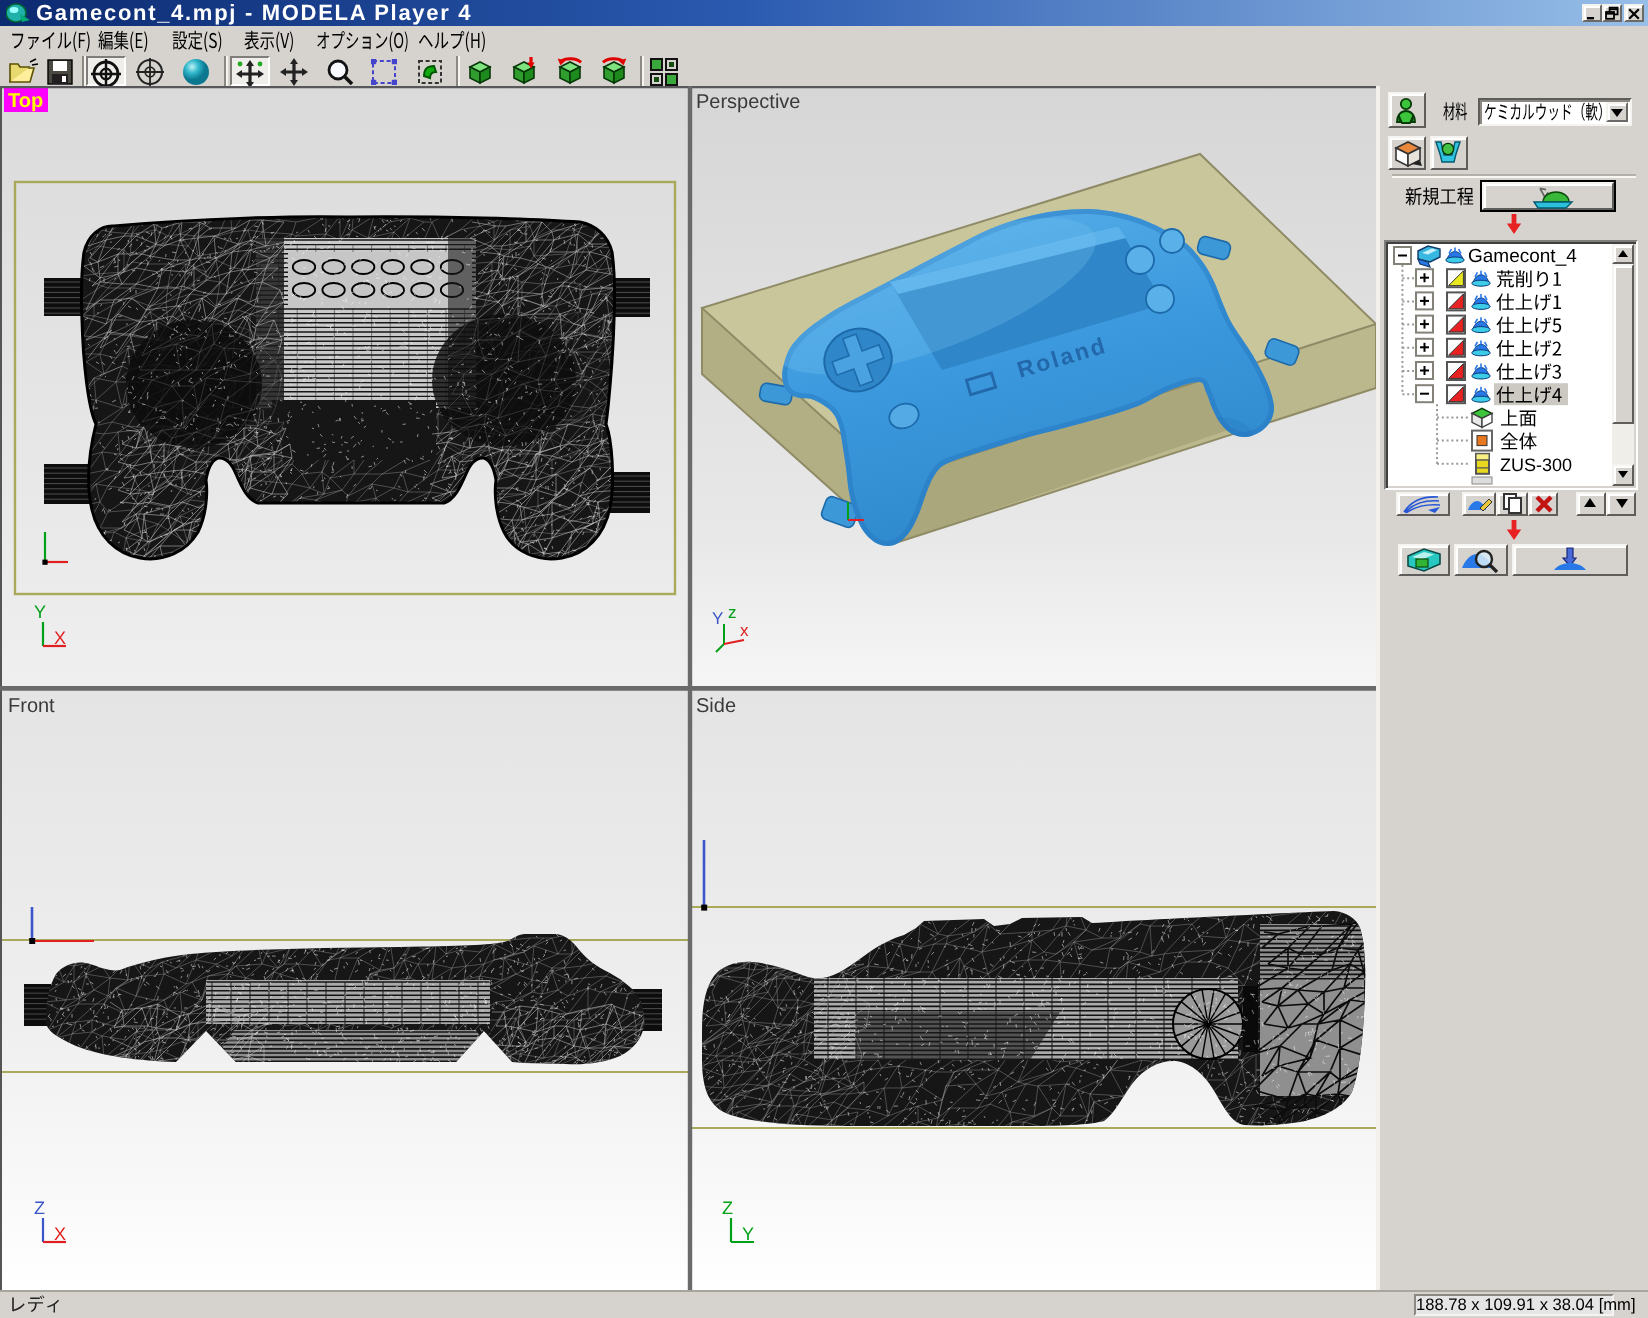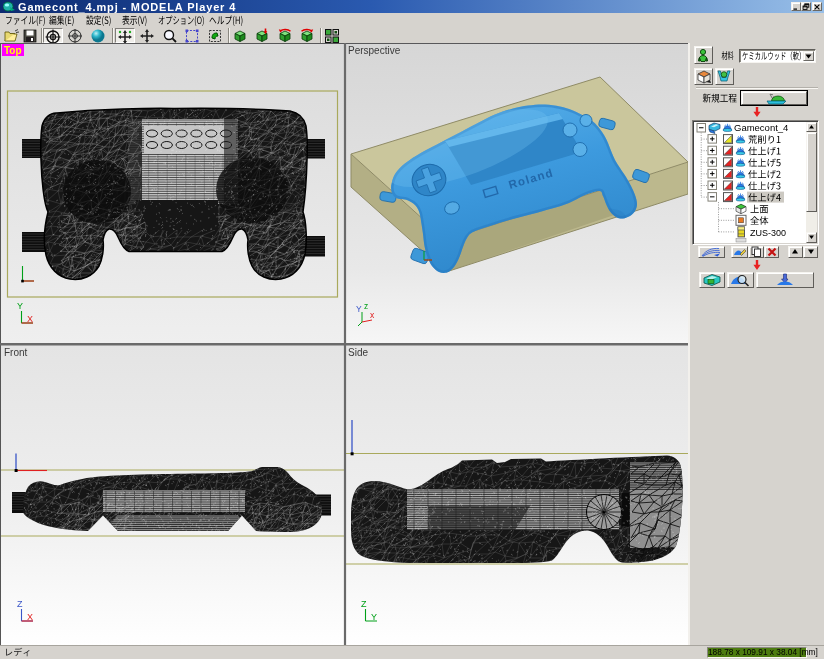--- a/index.html
+++ b/index.html
@@ -687,13 +687,13 @@
     </svg>
 <svg class="abs" style="left:690px;top:90px" width="134" height="16" viewBox="690 90 134 16">
       <g transform="translate(702.5,101.8) scale(0.88,1)">
         <path d="M5.8 -4.9H9.4V-4.2H5.8ZM0.6 -7.2H4.9V-6.6H0.6ZM0.5 -3.3H5V-2.7H0.5ZM0.5 -5H5V-4.3H0.5ZM7.6 -4.6H8.3V0.7H7.6ZM2.4 -8.2H3.1V-6.9H2.4ZM2.4 -4.5H3.1V0.8H2.4ZM5.4 -7.4 6.3 -7.2Q6.3 -7 6.1 -7V-4Q6.1 -3.4 6 -2.8Q6 -2.2 5.8 -1.5Q5.7 -0.9 5.4 -0.3Q5.1 0.3 4.5 0.8Q4.5 0.7 4.4 0.6Q4.3 0.5 4.2 0.5Q4.1 0.4 4 0.3Q4.5 -0.1 4.8 -0.7Q5 -1.2 5.2 -1.8Q5.3 -2.4 5.4 -2.9Q5.4 -3.5 5.4 -4ZM8.7 -8.1 9.3 -7.6Q8.8 -7.4 8.2 -7.2Q7.6 -7 7 -6.9Q6.4 -6.7 5.8 -6.6Q5.8 -6.7 5.7 -6.9Q5.6 -7.1 5.6 -7.2Q6.1 -7.3 6.7 -7.5Q7.3 -7.6 7.8 -7.8Q8.3 -7.9 8.7 -8.1ZM3.1 -2.5Q3.2 -2.4 3.4 -2.2Q3.6 -2.1 3.9 -1.8Q4.2 -1.6 4.4 -1.4Q4.6 -1.3 4.7 -1.2L4.3 -0.6Q4.1 -0.8 3.9 -1Q3.7 -1.2 3.5 -1.4Q3.2 -1.6 3 -1.8Q2.8 -2 2.7 -2.2ZM1.2 -6.4 1.8 -6.5Q1.9 -6.2 2 -5.8Q2.2 -5.4 2.2 -5.1L1.6 -5Q1.5 -5.3 1.4 -5.7Q1.3 -6.1 1.2 -6.4ZM3.7 -6.6 4.4 -6.4Q4.2 -6 4.1 -5.7Q3.9 -5.3 3.8 -5L3.2 -5.1Q3.3 -5.3 3.4 -5.6Q3.5 -5.8 3.6 -6.1Q3.7 -6.4 3.7 -6.6ZM2.4 -3 3 -2.8Q2.7 -2.2 2.3 -1.7Q2 -1.2 1.6 -0.7Q1.2 -0.2 0.8 0.1Q0.7 -0.1 0.5 -0.2Q0.4 -0.4 0.3 -0.5Q0.7 -0.7 1.1 -1.1Q1.5 -1.5 1.8 -2Q2.2 -2.5 2.4 -3Z M10.4 -6.6H13.9V-5.9H10.4ZM10.2 -4.3H14.1V-3.7H10.2ZM11.8 -8.1H12.5V-4.7Q12.5 -4.1 12.5 -3.4Q12.4 -2.6 12.3 -1.9Q12.1 -1.2 11.7 -0.5Q11.3 0.1 10.7 0.7Q10.6 0.6 10.5 0.5Q10.4 0.4 10.4 0.3Q10.3 0.2 10.2 0.1Q10.8 -0.3 11.1 -0.9Q11.5 -1.5 11.6 -2.2Q11.8 -2.8 11.8 -3.5Q11.8 -4.2 11.8 -4.7ZM12.4 -3.2Q12.5 -3.1 12.7 -2.9Q12.9 -2.7 13.1 -2.4Q13.3 -2.2 13.5 -2Q13.7 -1.7 13.9 -1.5Q14.1 -1.3 14.1 -1.2L13.6 -0.7Q13.5 -0.9 13.3 -1.2Q13.1 -1.5 12.8 -1.8Q12.5 -2.1 12.3 -2.4Q12.1 -2.6 11.9 -2.8ZM15.2 -5.6V-4.6H18V-5.6ZM15.2 -4V-3H18V-4ZM15.2 -7.2V-6.2H18V-7.2ZM14.5 -7.8H18.7V-2.4H14.5ZM16.8 -2.7H17.5V-0.3Q17.5 -0.1 17.6 -0.1Q17.6 -0 17.8 -0Q17.8 -0 17.9 -0Q18 -0 18.2 -0Q18.3 -0 18.4 -0Q18.5 -0 18.5 -0.1Q18.6 -0.2 18.6 -0.5Q18.6 -0.8 18.7 -1.3Q18.7 -1.3 18.8 -1.2Q18.9 -1.2 19.1 -1.1Q19.2 -1.1 19.3 -1.1Q19.2 -0.4 19.2 -0Q19.1 0.3 18.9 0.5Q18.7 0.6 18.5 0.6Q18.4 0.6 18.3 0.6Q18.2 0.6 18 0.6Q17.9 0.6 17.8 0.6Q17.7 0.6 17.6 0.6Q17.3 0.6 17.1 0.5Q17 0.4 16.9 0.2Q16.8 0 16.8 -0.3ZM15.3 -2.5H16Q15.9 -2 15.8 -1.5Q15.6 -0.9 15.4 -0.5Q15.1 -0.1 14.7 0.2Q14.3 0.5 13.6 0.8Q13.5 0.6 13.4 0.5Q13.3 0.3 13.2 0.2Q14 -0 14.4 -0.4Q14.8 -0.8 15 -1.4Q15.2 -1.9 15.3 -2.5Z M20.6 -7.1H28.4V-6.4H20.6ZM20.1 -0.7H28.9V0H20.1ZM24.1 -6.7H24.9V-0.4H24.1Z M35.7 -3.6H36.4V0.3H35.7ZM33.6 -3.9H38.6V-3.2H33.6ZM33.1 -0.1H38.8V0.5H33.1ZM33.8 -2.1H38.4V-1.4H33.8ZM34.6 -7.2V-5.4H37.6V-7.2ZM33.9 -7.8H38.3V-4.7H33.9ZM31.5 -7.4H32.2V0.8H31.5ZM29.9 -5.5H33.4V-4.8H29.9ZM31.5 -5.2 32 -5Q31.8 -4.5 31.6 -3.9Q31.4 -3.4 31.1 -2.8Q30.9 -2.3 30.6 -1.8Q30.3 -1.3 30.1 -1Q30 -1.2 29.9 -1.4Q29.8 -1.6 29.7 -1.7Q29.9 -2 30.2 -2.4Q30.5 -2.8 30.7 -3.3Q31 -3.8 31.2 -4.3Q31.4 -4.8 31.5 -5.2ZM32.9 -8.1 33.5 -7.5Q33 -7.3 32.4 -7.2Q31.8 -7 31.2 -6.9Q30.6 -6.8 30 -6.7Q30 -6.8 30 -7Q29.9 -7.2 29.8 -7.3Q30.4 -7.4 31 -7.5Q31.5 -7.6 32.1 -7.8Q32.6 -7.9 32.9 -8.1ZM32.2 -4.2Q32.3 -4.1 32.5 -3.9Q32.6 -3.7 32.9 -3.5Q33.1 -3.3 33.3 -3.1Q33.5 -2.9 33.5 -2.8L33.1 -2.2Q33 -2.4 32.8 -2.6Q32.7 -2.8 32.5 -3.1Q32.3 -3.3 32.1 -3.6Q31.9 -3.8 31.8 -3.9Z" fill="#000"></path>
       </g>
     </svg>
 <div class="abs" style="left:0;top:645px;width:824px;height:14px;background:#d6d3ce;border-top:1px solid #a8a59e"></div>
     <svg class="abs" style="left:0;top:645px" width="80" height="14" viewBox="0 0 80 14">
       <path d="M6 10.2Q6.1 10.1 6.1 10Q6.1 9.9 6.1 9.8Q6.1 9.6 6.1 9.2Q6.1 8.9 6.1 8.3Q6.1 7.8 6.1 7.2Q6.1 6.7 6.1 6.1Q6.1 5.6 6.1 5.1Q6.1 4.7 6.1 4.5Q6.1 4.4 6.1 4.2Q6.1 4 6.1 3.9Q6.1 3.7 6.1 3.7H7Q6.9 3.8 6.9 4.1Q6.9 4.3 6.9 4.5Q6.9 4.7 6.9 5Q6.9 5.4 6.9 5.8Q6.9 6.3 6.9 6.8Q6.9 7.3 6.9 7.7Q6.9 8.2 6.9 8.6Q6.9 9 6.9 9.3Q6.9 9.6 6.9 9.7Q7.6 9.5 8.3 9.2Q9 8.9 9.6 8.5Q10.3 8.1 10.9 7.6Q11.5 7.1 11.9 6.6L12.3 7.2Q11.4 8.3 10.1 9.2Q8.7 10 7 10.5Q6.9 10.5 6.8 10.6Q6.7 10.6 6.6 10.7Z M15.1 3.8Q15.3 3.8 15.5 3.8Q15.7 3.8 15.9 3.8Q16.1 3.8 16.4 3.8Q16.7 3.8 17.1 3.8Q17.5 3.8 17.9 3.8Q18.3 3.8 18.6 3.8Q18.9 3.8 19.1 3.8Q19.3 3.8 19.5 3.8Q19.7 3.8 19.9 3.8V4.5Q19.7 4.5 19.5 4.5Q19.3 4.5 19.1 4.5Q18.9 4.5 18.6 4.5Q18.3 4.5 17.9 4.5Q17.5 4.5 17.1 4.5Q16.7 4.5 16.4 4.5Q16.1 4.5 15.9 4.5Q15.7 4.5 15.5 4.5Q15.3 4.5 15.1 4.5ZM14 6.1Q14.2 6.1 14.4 6.1Q14.6 6.1 14.8 6.1Q14.9 6.1 15.2 6.1Q15.6 6.1 16.1 6.1Q16.6 6.1 17.2 6.1Q17.8 6.1 18.4 6.1Q19 6.1 19.5 6.1Q20 6.1 20.3 6.1Q20.7 6.1 20.8 6.1Q20.9 6.1 21.1 6.1Q21.4 6.1 21.5 6.1V6.8Q21.4 6.8 21.2 6.8Q21 6.8 20.8 6.8Q20.7 6.8 20.3 6.8Q20 6.8 19.5 6.8Q19 6.8 18.4 6.8Q17.8 6.8 17.2 6.8Q16.6 6.8 16.1 6.8Q15.6 6.8 15.2 6.8Q14.9 6.8 14.8 6.8Q14.6 6.8 14.4 6.8Q14.2 6.8 14 6.9ZM18.3 6.5Q18.3 7.3 18.2 8Q18.1 8.8 17.8 9.3Q17.6 9.7 17.3 10Q17 10.3 16.7 10.5Q16.3 10.8 15.9 11L15.3 10.5Q15.8 10.3 16.3 9.9Q16.7 9.5 17 9.1Q17.3 8.6 17.4 7.9Q17.5 7.2 17.5 6.5ZM20.4 3Q20.5 3.2 20.7 3.4Q20.8 3.6 20.9 3.9Q21.1 4.1 21.2 4.3L20.7 4.5Q20.5 4.2 20.3 3.9Q20.1 3.5 19.9 3.2ZM21.4 2.7Q21.6 2.8 21.7 3.1Q21.8 3.3 22 3.5Q22.1 3.7 22.2 3.9L21.7 4.1Q21.6 3.8 21.4 3.5Q21.1 3.1 20.9 2.9Z M23.5 8.1Q24.1 8 24.8 7.7Q25.4 7.5 25.9 7.2Q26.5 7 26.8 6.7Q27.3 6.5 27.7 6.1Q28.1 5.8 28.4 5.5Q28.8 5.2 29 4.9L29.6 5.4Q29.3 5.7 28.9 6Q28.6 6.4 28.1 6.7Q27.6 7.1 27.2 7.4Q26.9 7.5 26.5 7.7Q26.1 7.9 25.7 8.1Q25.3 8.3 24.8 8.5Q24.3 8.7 23.9 8.8ZM26.8 7.2 27.5 7V10.4Q27.5 10.5 27.5 10.7Q27.5 10.9 27.5 11Q27.5 11.1 27.6 11.2H26.7Q26.7 11.1 26.7 11Q26.7 10.9 26.7 10.7Q26.8 10.5 26.8 10.4Z" fill="#222"></path>
     </svg>
-    <div class="abs" style="left:707px;top:647px;width:100px;height:11px;border:1px solid;border-color:#8a8880 #f6f4f0 #f6f4f0 #8a8880;font-size:8.3px;line-height:9.5px;color:#000;text-align:center;background:#4d7c0f;white-space:nowrap">188.78 x 109.91 x 38.04 [mm]</div>
+    <div class="abs" style="left:707px;top:647px;width:100px;height:11px;border:1px solid;border-color:#8a8880 #f6f4f0 #f6f4f0 #8a8880;font-size:8.3px;line-height:9.5px;color:#000;text-align:center;background:#e5e5e5;white-space:nowrap">188.78 x 109.91 x 38.04 [mm]</div>
 </div>
 </body></html>

